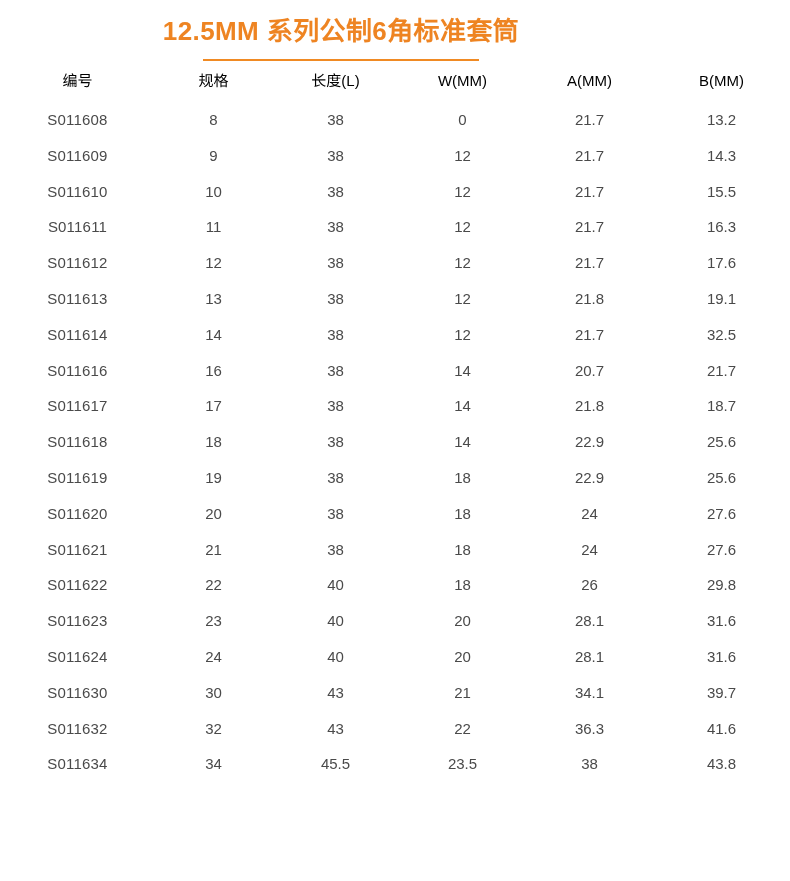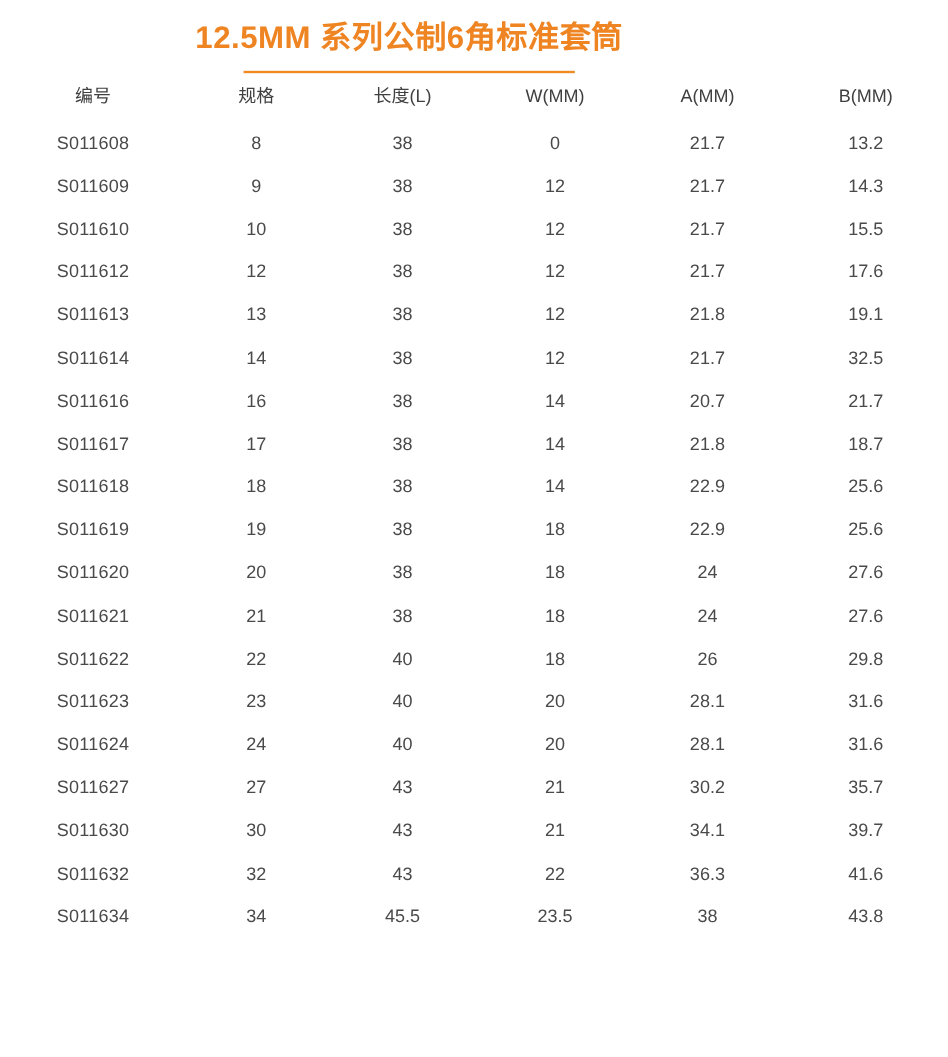--- a/index.html
+++ b/index.html
@@ -55,21 +55,21 @@
   .spec-table col.c-code   { width: 155px; }
   .spec-table col.c-size   { width: 117px; }
   .spec-table col.c-length { width: 127px; }
   .spec-table col.c-w      { width: 127px; }
   .spec-table col.c-a      { width: 127px; }
   .spec-table col.c-b      { width: 137px; }
 
   .spec-table thead th {
     font-size: 15px;
     font-weight: normal;
-    color: #404040;
+    color: #000000;
     text-align: center;
     padding: 0 0 11px 0;
     line-height: 20px;
     white-space: nowrap;
   }
   .spec-table tbody td {
     font-size: 15px;
     color: #4a4a4a;
     text-align: center;
     height: 35.8px;
@@ -130,20 +130,28 @@
         </tr>
         <tr>
           <td class="code-cell">S011610</td>
           <td>10</td>
           <td>38</td>
           <td>12</td>
           <td>21.7</td>
           <td>15.5</td>
         </tr>
         <tr>
+          <td class="code-cell">S011611</td>
+          <td>11</td>
+          <td>38</td>
+          <td>12</td>
+          <td>21.7</td>
+          <td>16.3</td>
+        </tr>
+        <tr>
           <td class="code-cell">S011612</td>
           <td>12</td>
           <td>38</td>
           <td>12</td>
           <td>21.7</td>
           <td>17.6</td>
         </tr>
         <tr>
           <td class="code-cell">S011613</td>
           <td>13</td>
@@ -226,28 +234,20 @@
         </tr>
         <tr>
           <td class="code-cell">S011624</td>
           <td>24</td>
           <td>40</td>
           <td>20</td>
           <td>28.1</td>
           <td>31.6</td>
         </tr>
         <tr>
-          <td class="code-cell">S011627</td>
-          <td>27</td>
-          <td>43</td>
-          <td>21</td>
-          <td>30.2</td>
-          <td>35.7</td>
-        </tr>
-        <tr>
           <td class="code-cell">S011630</td>
           <td>30</td>
           <td>43</td>
           <td>21</td>
           <td>34.1</td>
           <td>39.7</td>
         </tr>
         <tr>
           <td class="code-cell">S011632</td>
           <td>32</td>

